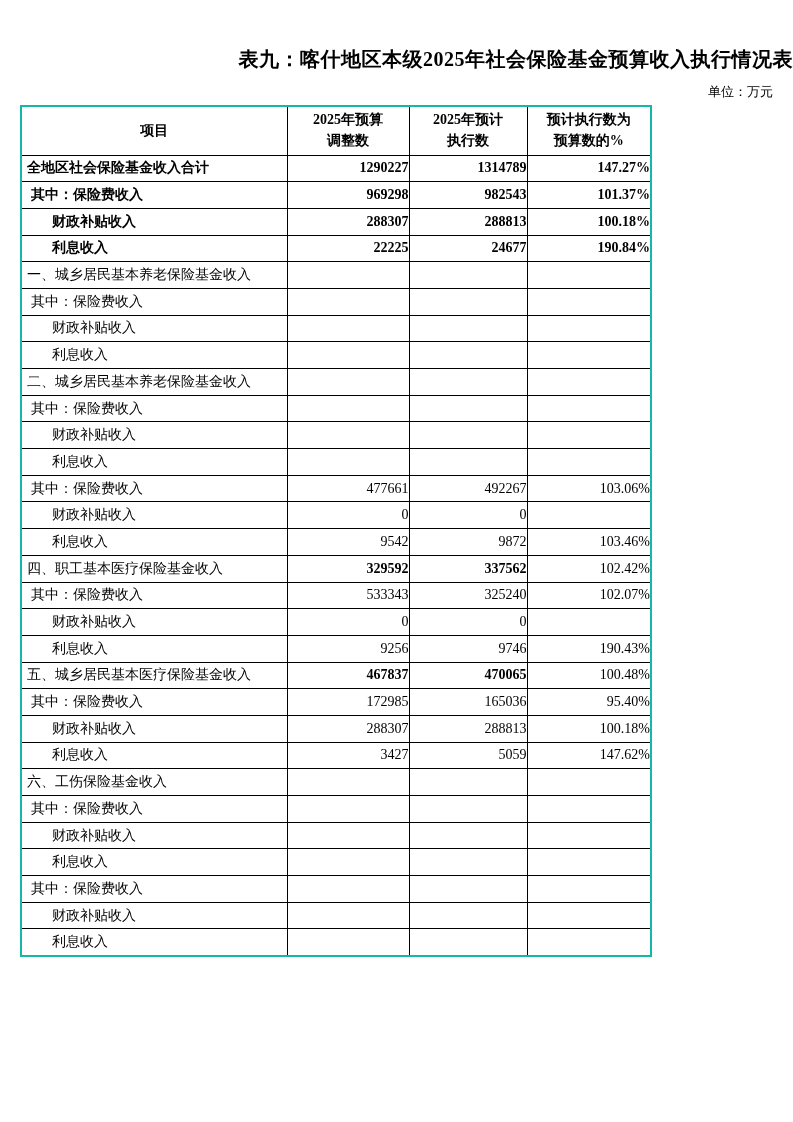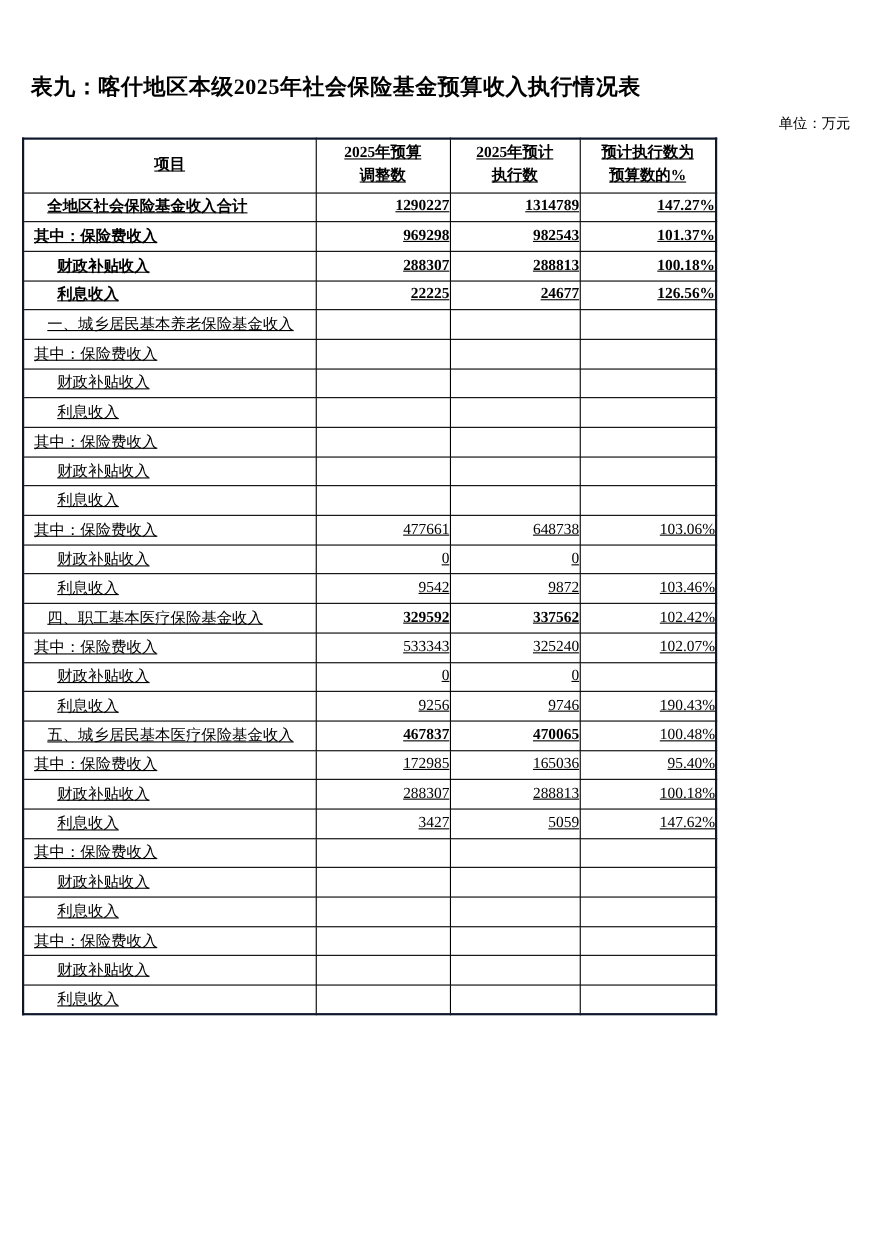--- a/index.html
+++ b/index.html
@@ -9,42 +9,41 @@
     font-family: "Liberation Serif", "DejaVu Serif", serif;
     color: #000000;
   }
   .page {
     position: relative;
     width: 793px; height: 1122px;
     background: #ffffff;
     overflow: hidden;
   }
   .doc-title {
-    margin-top: 68px;
-    text-align: left;
+    margin-top: 48px;
+    text-align: right;
     font-size: 20px;
     font-weight: 700;
     line-height: 22px;
     letter-spacing: 0.5px;
     padding-left: 28px;
   }
   .table-wrap { width: 753px; margin: 0 auto; }
   .unit-line {
     margin-top: 14px;
     margin-bottom: 6px;
     text-align: right;
     font-size: 13px;
     line-height: 15px;
   }
   table.budget-table {
     width: 630px;
     border-collapse: collapse;
     table-layout: fixed;
-    border: 2px solid #0f172a;
-    text-decoration: underline;
+    border: 2px solid #14b8a6;
   }
   .budget-table th, .budget-table td {
     border: 1px solid #000000;
     overflow: hidden;
   }
   .budget-table thead th {
     height: 49px;
     font-size: 14px;
     font-weight: 700;
     text-align: center;
@@ -54,21 +53,21 @@
     padding: 0 2px;
   }
   .budget-table tbody td {
     height: 26.7px;
     font-size: 14px;
     vertical-align: middle;
     padding: 0;
     white-space: nowrap;
   }
   td.c-label { text-align: left; }
-  td.c-label.ind-1 { padding-left: 21px; }
+  td.c-label.ind-1 { padding-left: 5px; }
   td.c-label.ind-2 { padding-left: 9px; }
   td.c-label.ind-3 { padding-left: 30px; }
   td.c-num { text-align: right; padding-right: 5px; }
   .b { font-weight: 700; }
 </style>
 </head>
 <body>
 
 <div class="page">
   <h1 class="doc-title">表九：喀什地区本级2025年社会保险基金预算收入执行情况表</h1>
@@ -108,21 +107,21 @@
           <tr>
             <td class="c-label ind-3 b">财政补贴收入</td>
             <td class="c-num b">288307</td>
             <td class="c-num b">288813</td>
             <td class="c-num b">100.18%</td>
           </tr>
           <tr>
             <td class="c-label ind-3 b">利息收入</td>
             <td class="c-num b">22225</td>
             <td class="c-num b">24677</td>
-            <td class="c-num b">126.56%</td>
+            <td class="c-num b">190.84%</td>
           </tr>
           <tr>
             <td class="c-label ind-1">一、城乡居民基本养老保险基金收入</td>
             <td class="c-num"></td>
             <td class="c-num"></td>
             <td class="c-num"></td>
           </tr>
           <tr>
             <td class="c-label ind-2">其中：保险费收入</td>
             <td class="c-num"></td>
@@ -135,41 +134,47 @@
             <td class="c-num"></td>
             <td class="c-num"></td>
           </tr>
           <tr>
             <td class="c-label ind-3">利息收入</td>
             <td class="c-num"></td>
             <td class="c-num"></td>
             <td class="c-num"></td>
           </tr>
           <tr>
+            <td class="c-label ind-1">二、城乡居民基本养老保险基金收入</td>
+            <td class="c-num"></td>
+            <td class="c-num"></td>
+            <td class="c-num"></td>
+          </tr>
+          <tr>
             <td class="c-label ind-2">其中：保险费收入</td>
             <td class="c-num"></td>
             <td class="c-num"></td>
             <td class="c-num"></td>
           </tr>
           <tr>
             <td class="c-label ind-3">财政补贴收入</td>
             <td class="c-num"></td>
             <td class="c-num"></td>
             <td class="c-num"></td>
           </tr>
           <tr>
             <td class="c-label ind-3">利息收入</td>
             <td class="c-num"></td>
             <td class="c-num"></td>
             <td class="c-num"></td>
           </tr>
           <tr>
             <td class="c-label ind-2">其中：保险费收入</td>
             <td class="c-num">477661</td>
-            <td class="c-num">648738</td>
+            <td class="c-num">492267</td>
             <td class="c-num">103.06%</td>
           </tr>
           <tr>
             <td class="c-label ind-3">财政补贴收入</td>
             <td class="c-num">0</td>
             <td class="c-num">0</td>
             <td class="c-num"></td>
           </tr>
           <tr>
             <td class="c-label ind-3">利息收入</td>
@@ -217,20 +222,26 @@
             <td class="c-label ind-3">财政补贴收入</td>
             <td class="c-num">288307</td>
             <td class="c-num">288813</td>
             <td class="c-num">100.18%</td>
           </tr>
           <tr>
             <td class="c-label ind-3">利息收入</td>
             <td class="c-num">3427</td>
             <td class="c-num">5059</td>
             <td class="c-num">147.62%</td>
+          </tr>
+          <tr>
+            <td class="c-label ind-1">六、工伤保险基金收入</td>
+            <td class="c-num"></td>
+            <td class="c-num"></td>
+            <td class="c-num"></td>
           </tr>
           <tr>
             <td class="c-label ind-2">其中：保险费收入</td>
             <td class="c-num"></td>
             <td class="c-num"></td>
             <td class="c-num"></td>
           </tr>
           <tr>
             <td class="c-label ind-3">财政补贴收入</td>
             <td class="c-num"></td>

